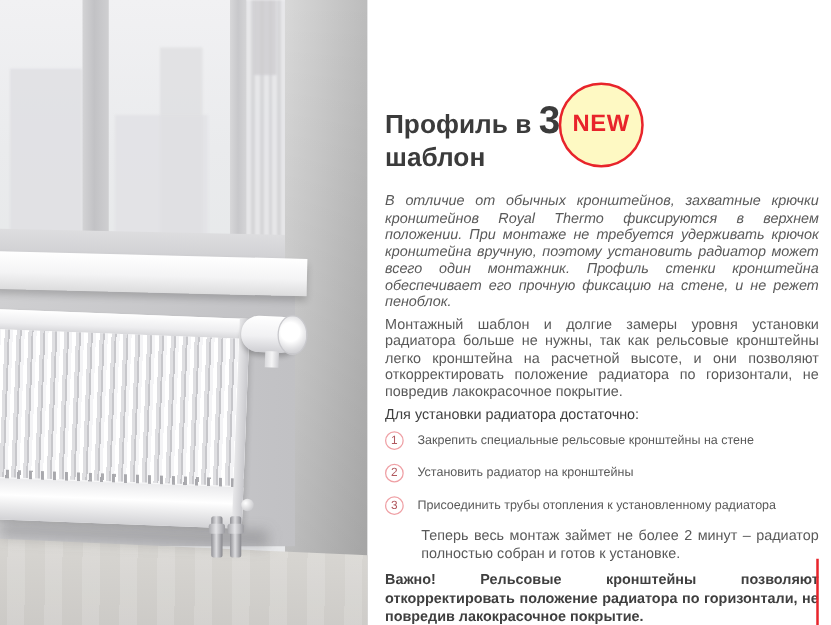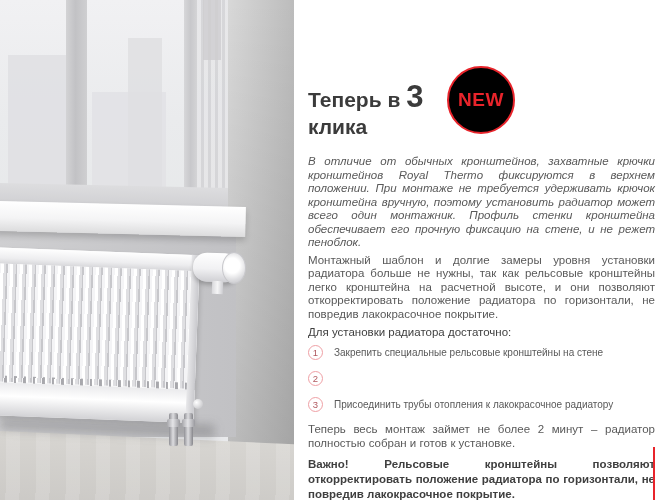--- a/index.html
+++ b/index.html
@@ -53,31 +53,31 @@
          background:linear-gradient(90deg,#919196,#dddde0 45%,#87878c);}
   .nut1{left:167px;top:419px;width:13px;height:8px;border-radius:2px;background:linear-gradient(90deg,#a7a7ab,#e4e4e7 45%,#9a9a9f);}
   .nut2{left:182px;top:419px;width:13px;height:8px;border-radius:2px;background:linear-gradient(90deg,#a7a7ab,#e4e4e7 45%,#9a9a9f);}
 
   
   .content{position:absolute;left:308px;top:0;width:347px;height:500px;padding-top:86px;box-sizing:border-box;}
   .title{color:#3b3b3b;font-weight:700;font-size:21px;line-height:27px;}
   .title .big{font-size:31px;line-height:0;margin-left:6px;}
   .new-badge{position:absolute;left:139px;top:66px;width:64px;height:64px;border:2.5px solid #e8242b;
          border-radius:50%;display:flex;align-items:center;justify-content:center;
-         color:#e8242b;font-weight:700;font-size:19px;letter-spacing:.5px;background:#000000;}
+         color:#e8242b;font-weight:700;font-size:19px;letter-spacing:.5px;background:#fef9c3;}
   .para{font-size:11.5px;line-height:13.5px;color:#595959;text-align:justify;margin:0;}
   .p1{margin-top:15px;font-style:italic;}
   .p2{margin-top:4px;}
   .list-heading{margin-top:4px;font-size:11.5px;line-height:14px;font-weight:400;color:#3f3f3f;}
   .steps{margin-top:6px;}
   .step{display:flex;gap:11px;margin-bottom:11px;align-items:flex-start;}
   .step-circle{flex:none;width:15px;height:15px;box-sizing:border-box;border:1px solid #efa0a5;border-radius:50%;
          color:#b0595f;font-size:9.5px;line-height:13px;text-align:center;}
   .step-text{font-size:10px;line-height:15px;color:#595959;}
-  .p3{margin-top:2px;}
+  .p3{margin-top:2px;margin-left:29px;}
   .important{margin-top:7px;font-size:11.5px;line-height:15px;font-weight:700;color:#3f3f3f;text-align:justify;}
   .accent-line{position:absolute;left:345px;top:447px;width:2px;height:53px;background:#e8242b;}
 </style>
 </head>
 <body>
 
 <div class="page">
 
   <div class="photo">
     <div class="glass">
@@ -112,40 +112,41 @@
     <div class="pipe2"></div>
     <div class="nut1"></div>
     <div class="nut2"></div>
   </div>
 
   <div class="content">
     <div class="new-badge">
       <span>NEW</span>
     </div>
     <h1 class="title" style="margin:0;">
-      <span><span>Теперь в</span><span class="big">3</span></span><br>
-      <span>клика</span>
+      <span><span>Профиль в</span><span class="big">3</span></span><br>
+      <span>шаблон</span>
     </h1>
 
     <p class="para p1">В отличие от обычных кронштейнов, захватные крючки кронштейнов Royal Thermo фиксируются в верхнем положении. При монтаже не требуется удерживать крючок кронштейна вручную, поэтому установить радиатор может всего один монтажник. Профиль стенки кронштейна обеспечивает его прочную фиксацию на стене, и не режет пеноблок.</p>
     <p class="para p2">Монтажный шаблон и долгие замеры уровня установки радиатора больше не нужны, так как рельсовые кронштейны легко кронштейна на расчетной высоте, и они позволяют откорректировать положение радиатора по горизонтали, не повредив лакокрасочное покрытие.</p>
 
     <div class="list-heading">Для установки радиатора достаточно:</div>
 
     <div class="steps">
       <div class="step">
         <div class="step-circle">1</div>
         <div class="step-text">Закрепить специальные рельсовые кронштейны на стене</div>
       </div>
       <div class="step">
         <div class="step-circle">2</div>
+        <div class="step-text">Установить радиатор на кронштейны</div>
       </div>
       <div class="step">
         <div class="step-circle">3</div>
-        <div class="step-text">Присоединить трубы отопления к лакокрасочное радиатору</div>
+        <div class="step-text">Присоединить трубы отопления к установленному радиатора</div>
       </div>
     </div>
 
     <p class="para p3">Теперь весь монтаж займет не более 2 минут – радиатор полностью собран и готов к установке.</p>
     <p class="important">Важно! Рельсовые кронштейны позволяют откорректировать положение радиатора по горизонтали, не повредив лакокрасочное покрытие.</p>
 
     <div class="accent-line"></div>
   </div>
 
 </div>

